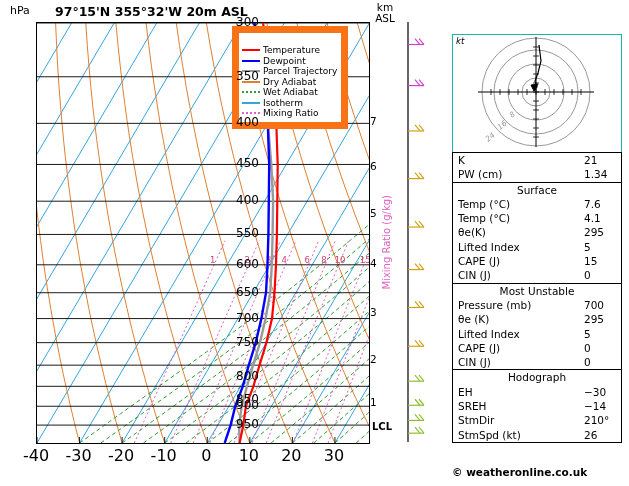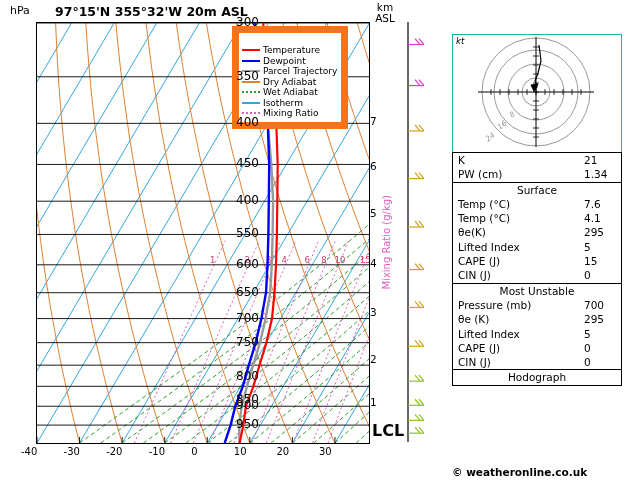--- a/index.html
+++ b/index.html
@@ -9,25 +9,25 @@
   .hdr-hpa{position:absolute;left:10px;top:4px;font-size:11px;}
   .hdr-title{position:absolute;left:55px;top:4px;font-size:12.5px;font-weight:bold;}
   .hdr-km{position:absolute;left:372px;top:2px;font-size:10.5px;line-height:11px;text-align:center;width:26px;}
   .hdr-date{position:absolute;left:415px;top:4px;font-size:12.5px;font-weight:bold;}
   
   .plot{position:absolute;left:36px;top:22px;width:332px;height:420px;border:1px solid #000;overflow:hidden;background:#fff;}
   .plot svg{position:absolute;left:0;top:0;}
   
   .plabel{position:absolute;right:370px;font-size:12px;text-align:right;width:30px;}
   
-  .tlabel{position:absolute;top:446px;font-size:10px;width:30px;}
+  .tlabel{position:absolute;top:446px;font-size:16px;text-align:center;width:30px;}
   .xaxis-title{position:absolute;left:36px;top:462px;width:332px;text-align:center;font-size:11px;}
   
   .kmlabel{position:absolute;left:370px;font-size:10.5px;width:24px;text-align:left;}
-  .lcl{position:absolute;left:372px;font-size:16px;font-weight:bold;}
+  .lcl{position:absolute;left:372px;font-size:10px;font-weight:bold;}
   
   .mixlabel{position:absolute;left:381px;top:195px;font-size:10px;color:#e060c0;
      writing-mode:vertical-rl;transform:rotate(180deg);letter-spacing:0px;}
   
   .legend{position:absolute;left:232px;top:26px;background:#fff;border:7px solid #f97316;padding:12px 4px 3px 3px;font-size:9px;line-height:10.5px;}
   .legend div{display:flex;align-items:center;gap:3px;white-space:nowrap;}
   .legend i{display:inline-block;width:18px;height:0;border-top-width:2px;border-top-style:solid;}
   
   .hodo{position:absolute;left:452px;top:34px;width:168px;height:120px;border:1px solid #14b8a6;background:#fff;font-style:italic;}
   .hodo .kt{position:absolute;left:3px;top:1px;font-size:8.5px;}
@@ -376,17 +376,35 @@
             <span>0</span>
           </div>
           <div class="row">
             <span>CIN (J)</span>
             <span>0</span>
           </div>
         </div>
     </div>
     <div class="sect">
       <div class="ctr">Hodograph</div>
+      <div id="tbl-hodo">
+          <div class="row">
+            <span>EH</span>
+            <span>−30</span>
+          </div>
+          <div class="row">
+            <span>SREH</span>
+            <span>−14</span>
+          </div>
+          <div class="row">
+            <span>StmDir</span>
+            <span>210°</span>
+          </div>
+          <div class="row">
+            <span>StmSpd (kt)</span>
+            <span>26</span>
+          </div>
+        </div>
     </div>
   </div>
 
   <div class="foot">© weatheronline.co.uk</div>
 </div>
 
 </body></html>

